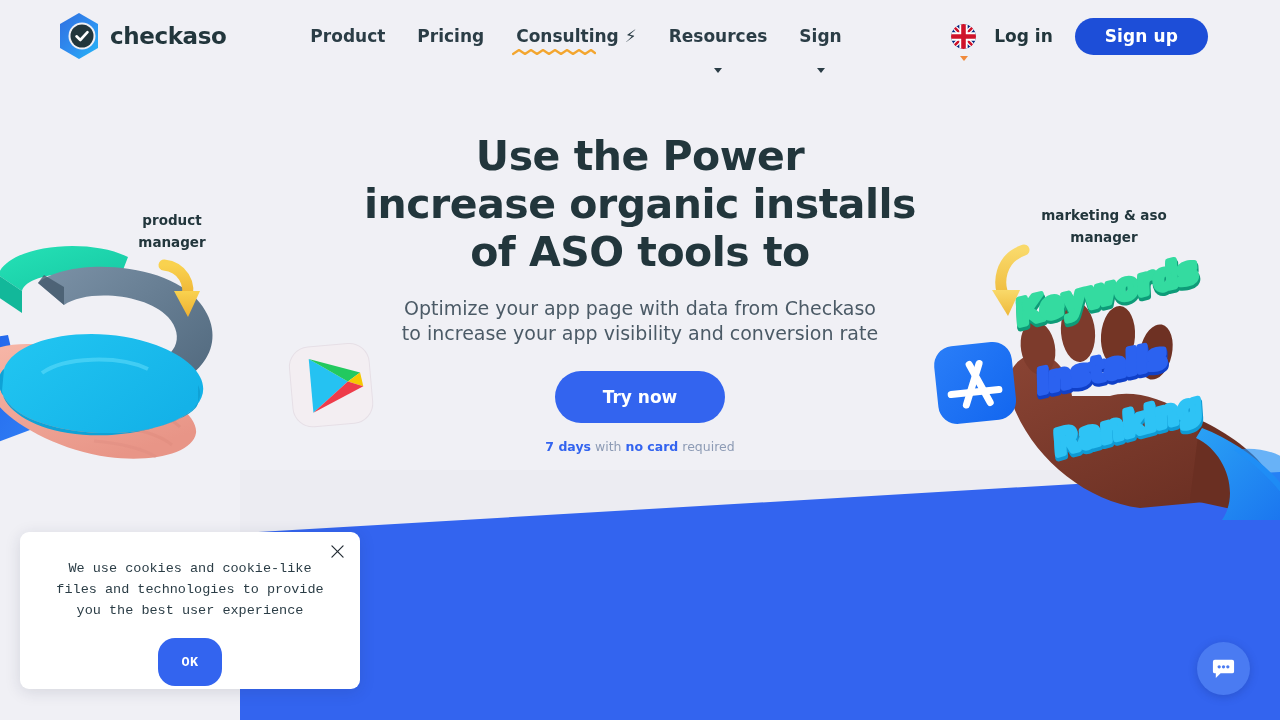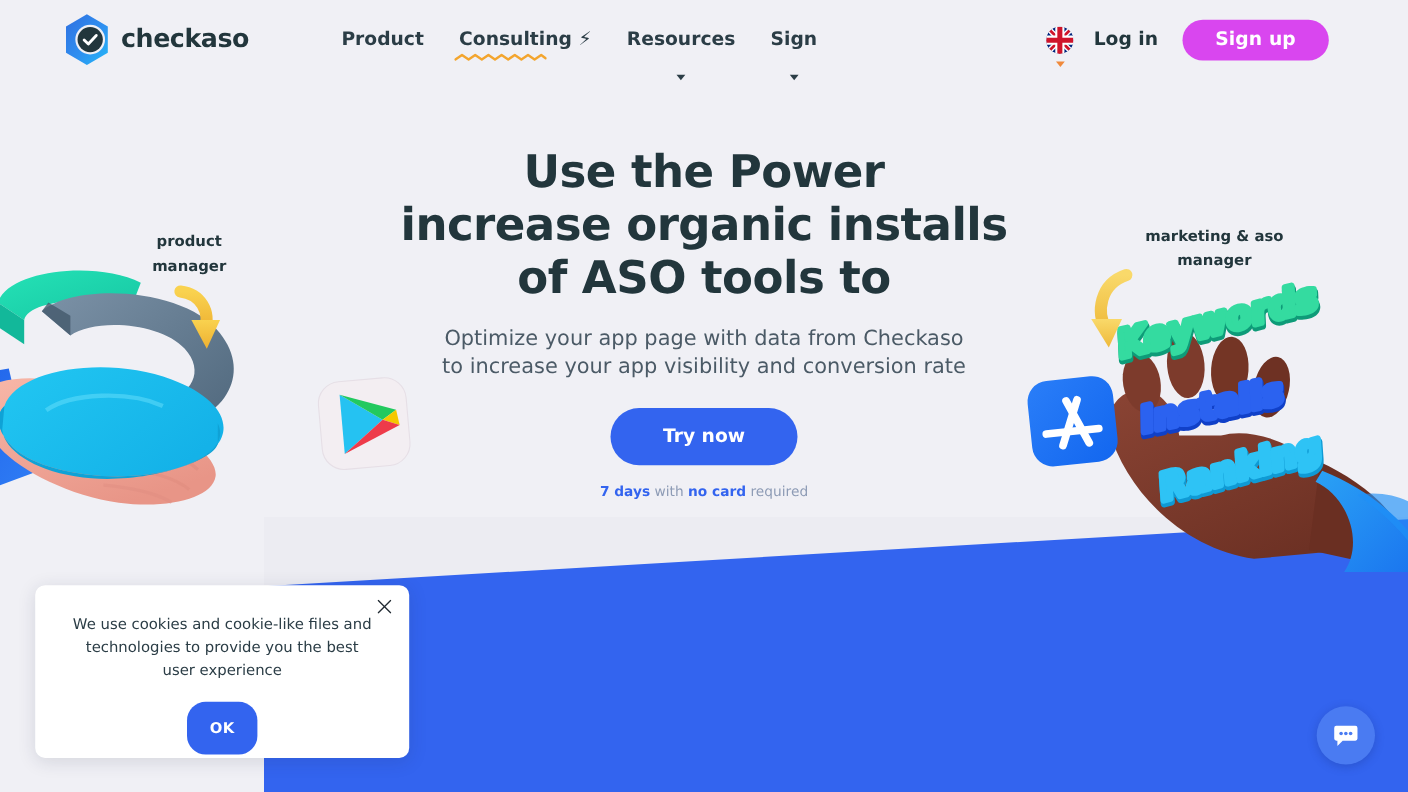--- a/index.html
+++ b/index.html
@@ -76,21 +76,21 @@
     bottom:-12px; width:0; height:0;
     border-left:4px solid transparent;
     border-right:4px solid transparent;
     border-top:5px solid #f08a3c;
   }
   .login{
     font-size:17px; font-weight:bold; color:#22363c; cursor:pointer;
     margin-left:-4px;
   }
   .signup{
-    background:#d946ef; color:#fff; border:none;
+    background:#1d4ed8; color:#fff; border:none;
     font-family:inherit; font-size:17px; font-weight:bold;
     padding:0 30px; height:37px; border-radius:19px; cursor:pointer;
     letter-spacing:0.1px;
   }
 
   
   .hero{
     position:absolute; top:0; left:0; width:1280px; height:470px;
     z-index:10; pointer-events:none;
   }
@@ -130,24 +130,24 @@
   }
   .role-left{ left:120px; top:209px; width:104px; }
   .role-right{ left:1040px; top:204px; width:128px; }
 
   .store-icon{ position:absolute; z-index:22; }
   .store-gplay{ left:283px; top:335px; width:98px; height:98px; }
   .store-appstore{ left:928px; top:334px; width:94px; height:97px; }
 
   
   .cookie{
-    position:absolute; left:32px; top:532px; width:340px; height:157px;
+    position:absolute; left:20px; top:532px; width:340px; height:157px;
     background:#fff; border-radius:9px; z-index:60;
     box-shadow:0 3px 16px rgba(30,40,70,0.13);
-    padding:26px 34px 0 34px; text-align:center;
+    padding:26px 34px 0 34px; text-align:center;font-family:Liberation Mono, monospace;
   }
   .cookie-text{
     font-size:13.5px; line-height:21px; color:#2b3d46; font-weight:500;
   }
   .cookie-ok{
     margin-top:17px; background:#3364ef; color:#fff; border:none;
     font-family:inherit; font-size:13.5px; font-weight:bold;
     width:64px; height:48px; border-radius:17px; cursor:pointer;
     letter-spacing:0.3px;
   }
@@ -194,20 +194,23 @@
     </span>
     <span class="logo-text">checkaso</span>
   </a>
 
   <nav class="nav">
 
     <div class="nav-item">
       <span>Product</span>
     </div>
 
+    <div class="nav-item">
+      <span>Pricing</span>
+    </div>
 
     <div class="nav-item">
       <span>Consulting</span>
       <span class="bolt">⚡</span>
       <svg class="squiggle" viewBox="0 0 84 9">
         <path d="M1 6 L7 2 L13 6 L19 2 L25 6 L31 2 L37 6 L43 2 L49 6 L55 2 L61 6 L67 2 L73 6 L79 2 L83 5" stroke="#f3a52e" stroke-width="2.2" fill="none" stroke-linecap="round" stroke-linejoin="round"></path>
       </svg>
     </div>
 
     <div class="nav-item">

